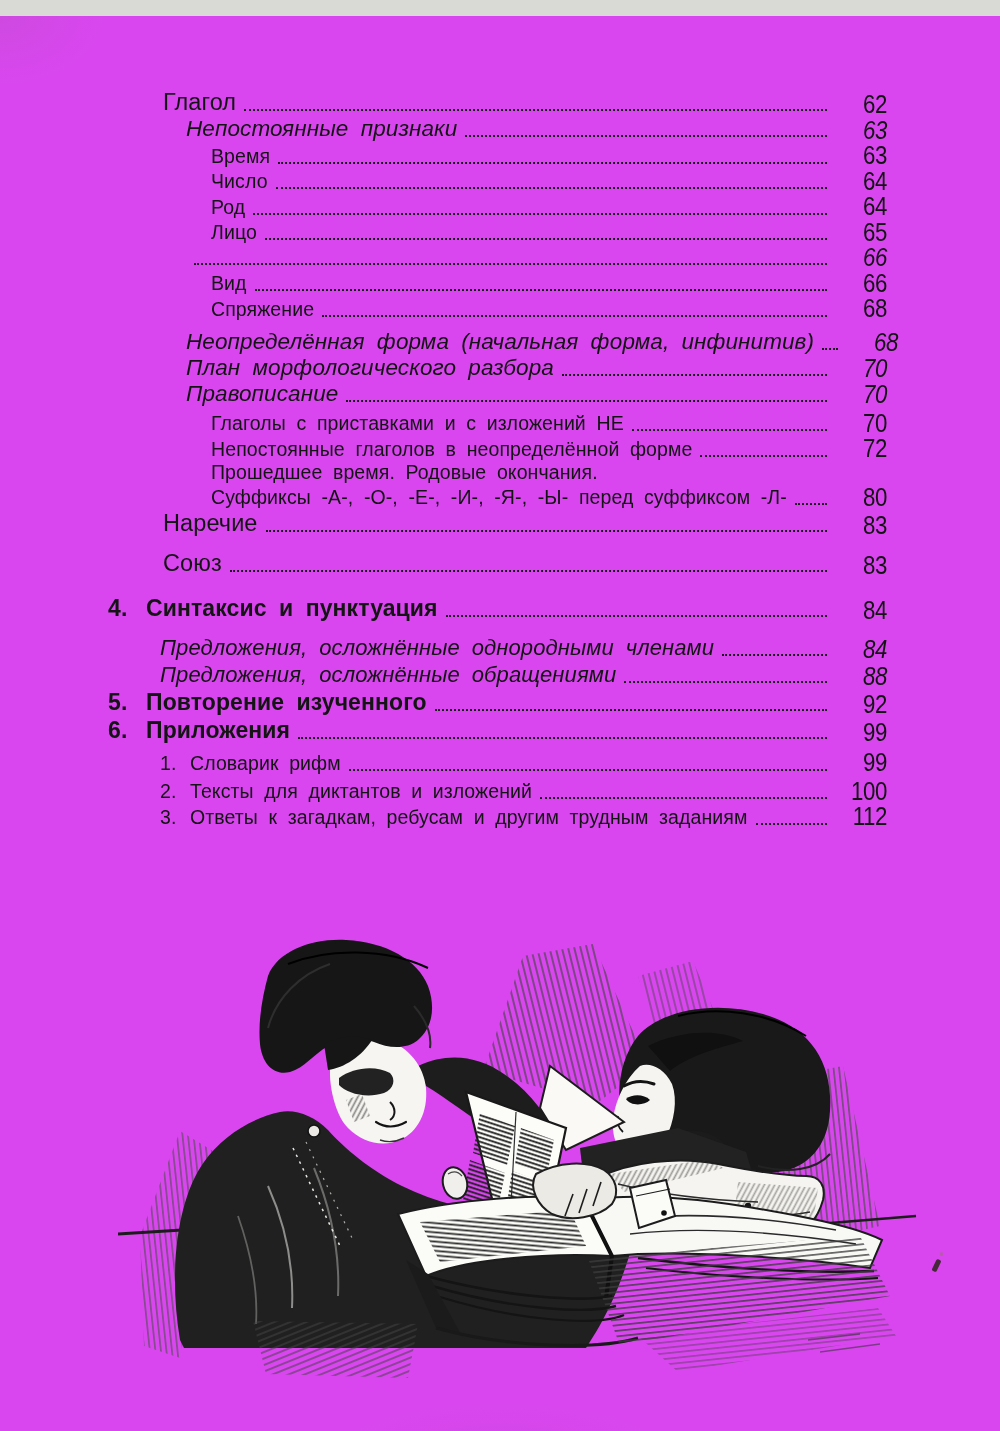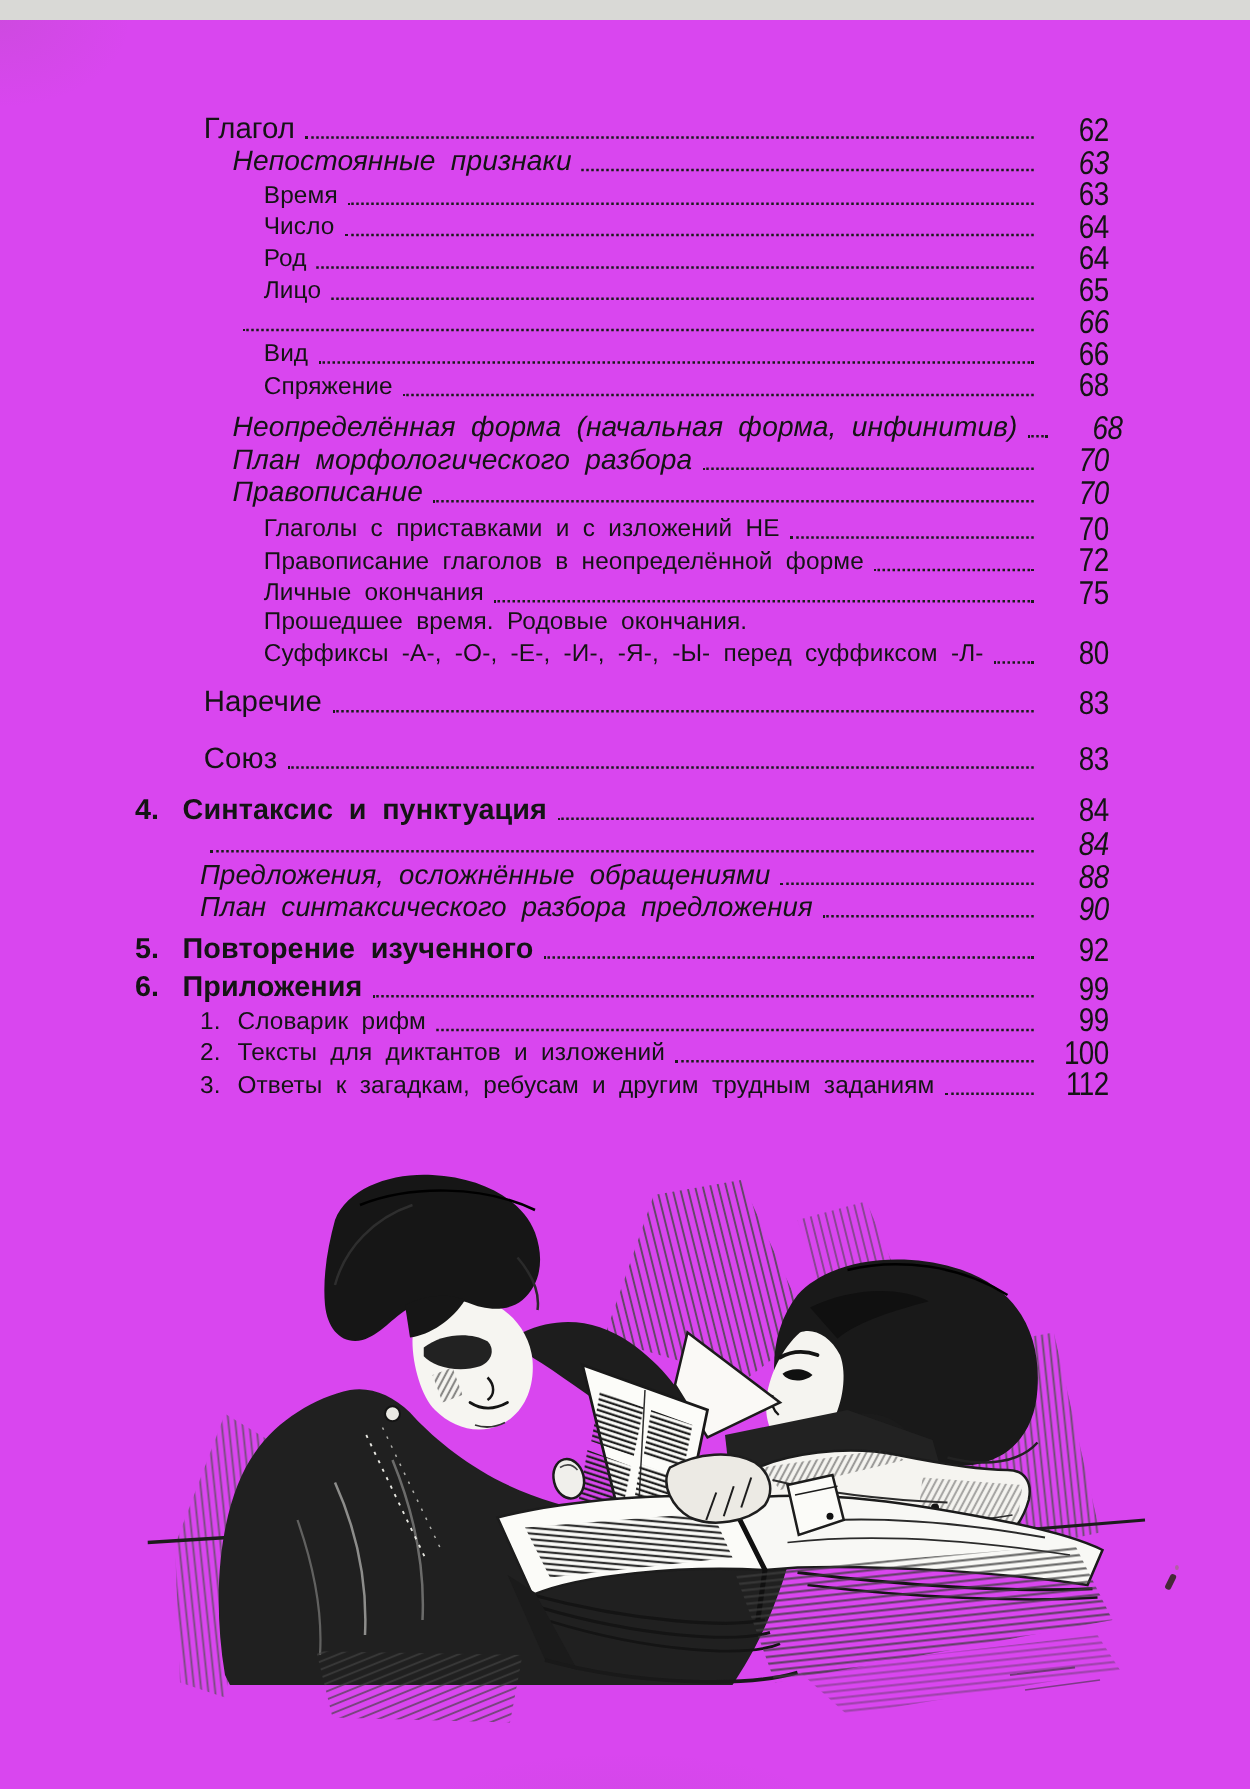--- a/index.html
+++ b/index.html
@@ -128,28 +128,23 @@
         <span class="label">Правописание</span>
         <span class="dots"></span>
         <span class="num">70</span>
       </div>
       <div class="row h3">
         <span class="label">Глаголы с приставками и с изложений НЕ</span>
         <span class="dots"></span>
         <span class="num">70</span>
       </div>
       <div class="row h3">
-        <span class="label">Правописание глаголов в неопределённой форме</span>
+        <span class="label">Непостоянные глаголов в неопределённой форме</span>
         <span class="dots"></span>
         <span class="num">72</span>
-      </div>
-      <div class="row h3">
-        <span class="label">Личные окончания</span>
-        <span class="dots"></span>
-        <span class="num">75</span>
       </div>
       <div class="row h3 noleader">
         <span class="label">Прошедшее время. Родовые окончания.</span>
       </div>
       <div class="row h3">
         <span class="label">Суффиксы -А-, -О-, -Е-, -И-, -Я-, -Ы- перед суффиксом -Л-</span>
         <span class="dots"></span>
         <span class="num">80</span>
       </div>
       <div class="row h1">
@@ -162,32 +157,28 @@
         <span class="dots"></span>
         <span class="num">83</span>
       </div>
       <div class="row ch">
         <span class="prefix">4.</span>
         <span class="label">Синтаксис и пунктуация</span>
         <span class="dots"></span>
         <span class="num">84</span>
       </div>
       <div class="row ci">
+        <span class="label">Предложения, осложнённые однородными членами</span>
         <span class="dots"></span>
         <span class="num">84</span>
       </div>
       <div class="row ci">
         <span class="label">Предложения, осложнённые обращениями</span>
         <span class="dots"></span>
         <span class="num">88</span>
-      </div>
-      <div class="row ci">
-        <span class="label">План синтаксического разбора предложения</span>
-        <span class="dots"></span>
-        <span class="num">90</span>
       </div>
       <div class="row ch">
         <span class="prefix">5.</span>
         <span class="label">Повторение изученного</span>
         <span class="dots"></span>
         <span class="num">92</span>
       </div>
       <div class="row ch">
         <span class="prefix">6.</span>
         <span class="label">Приложения</span>

